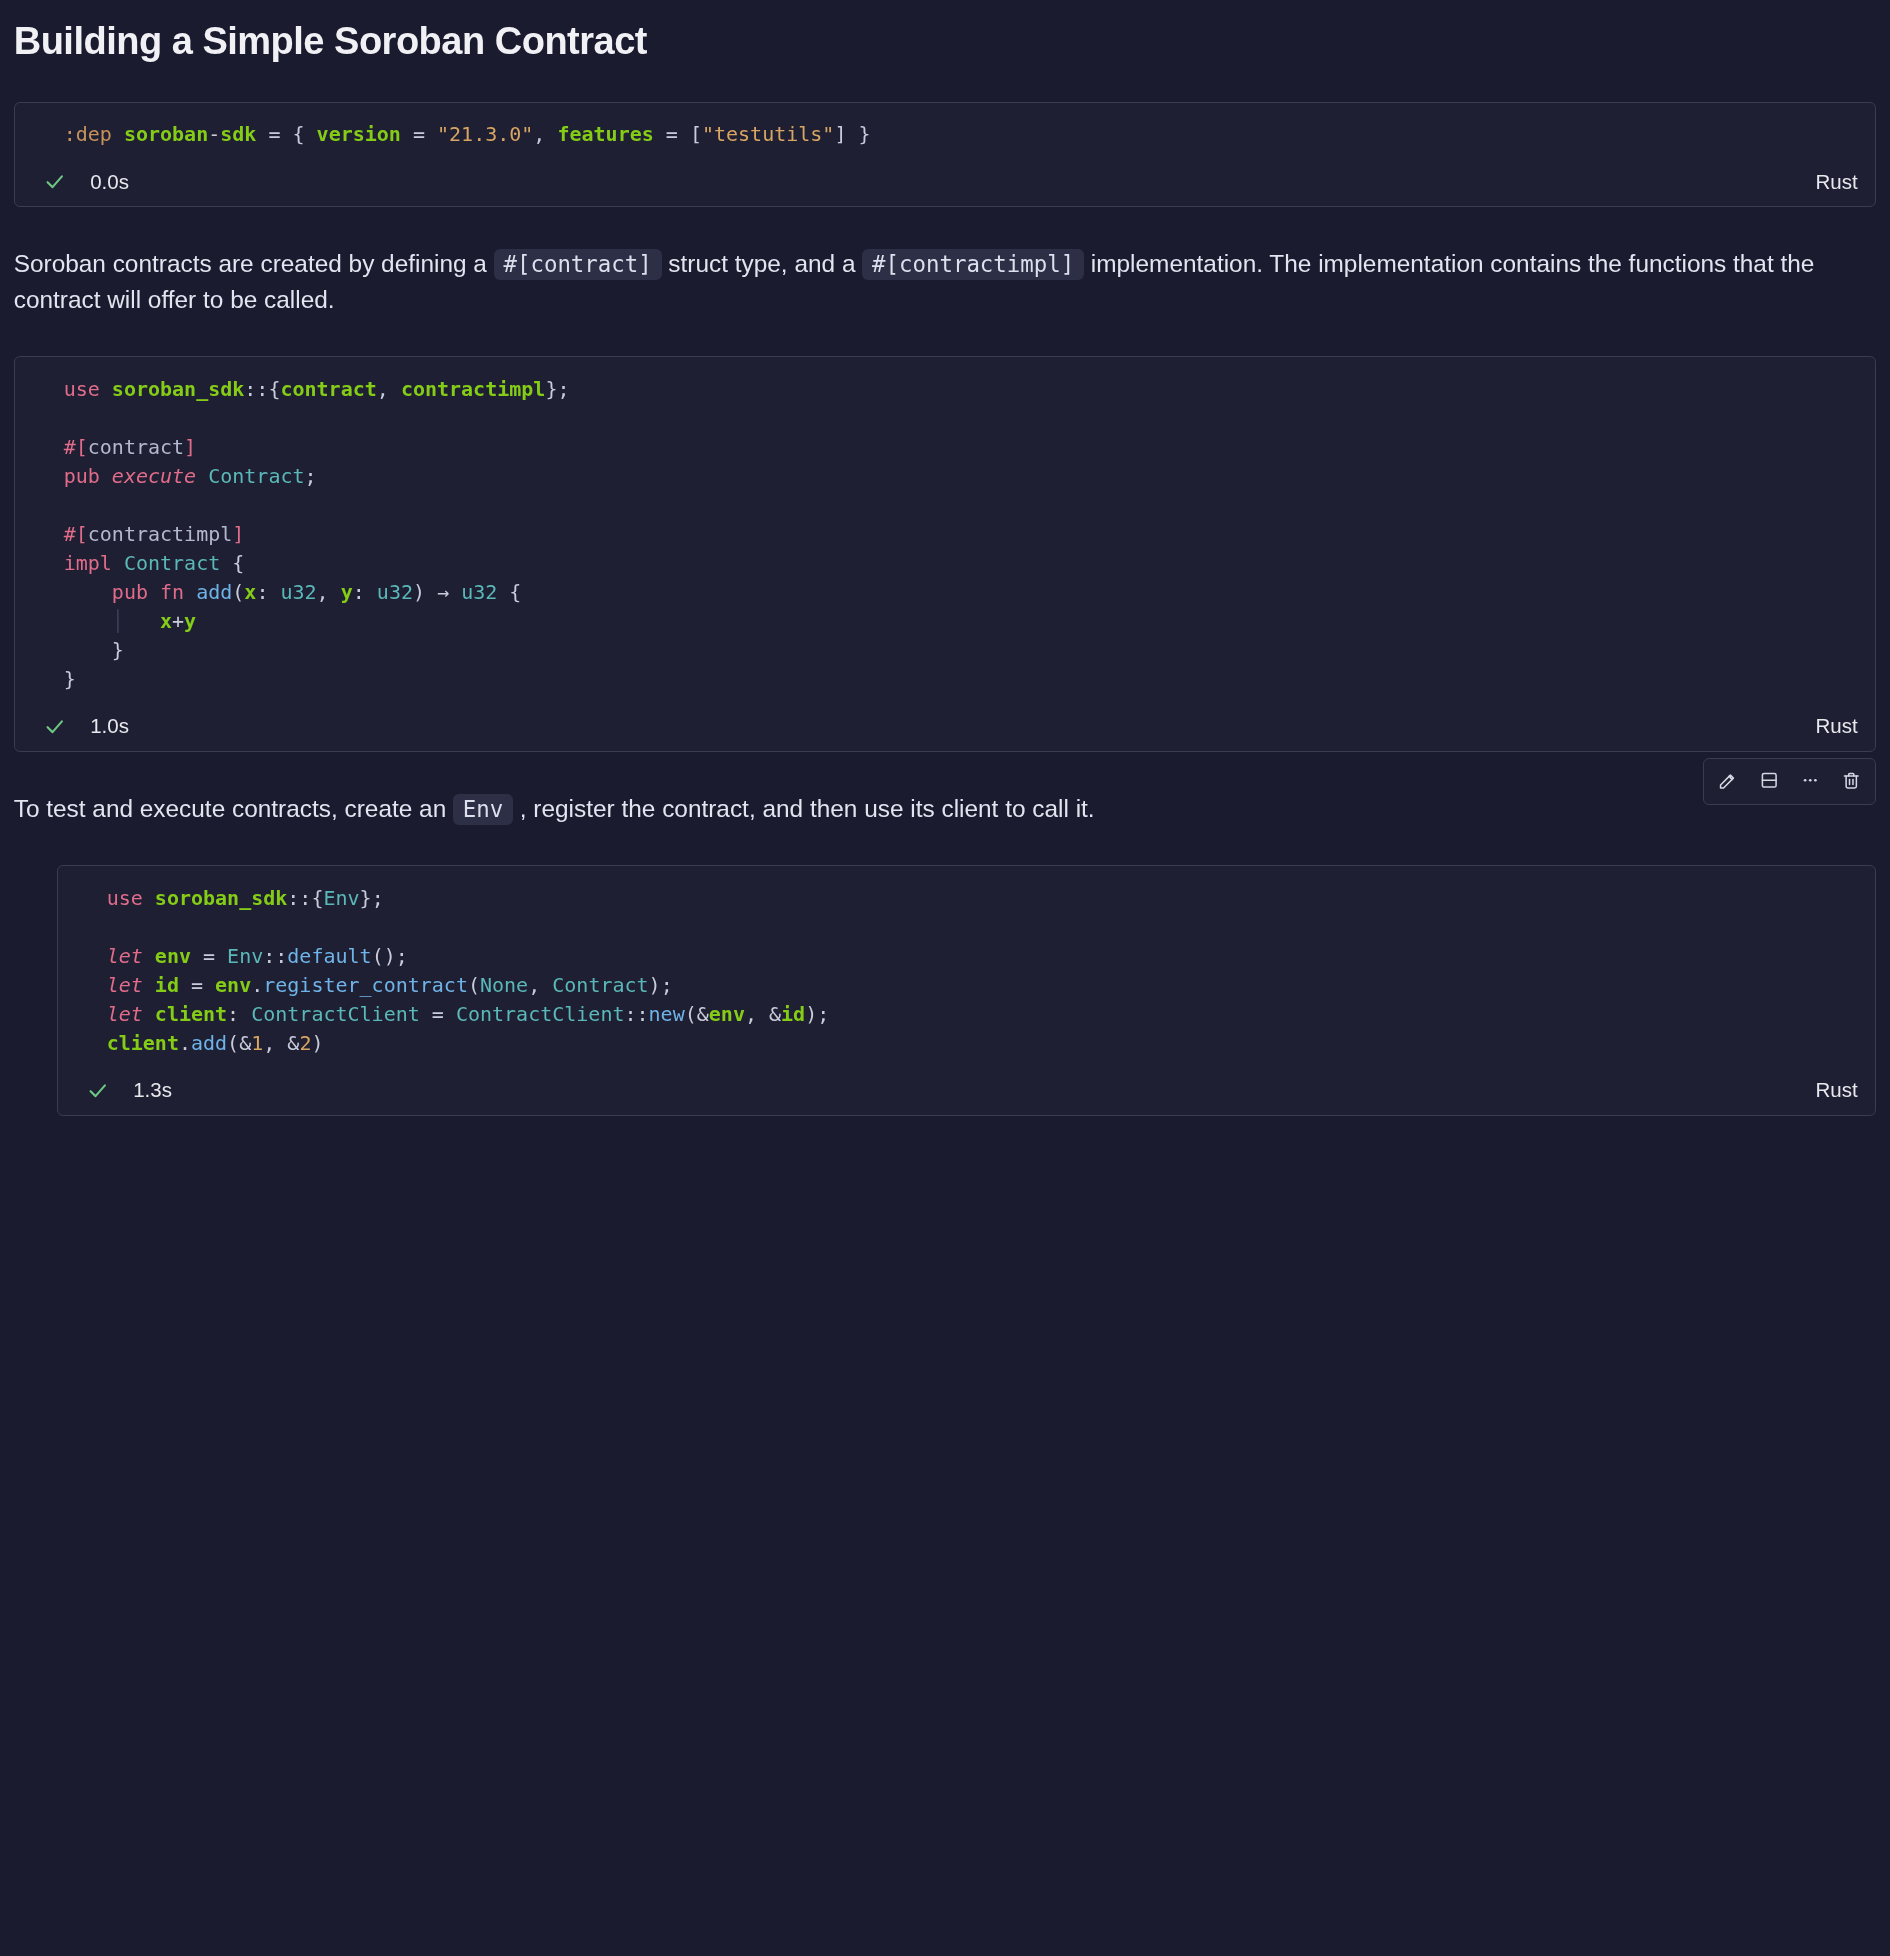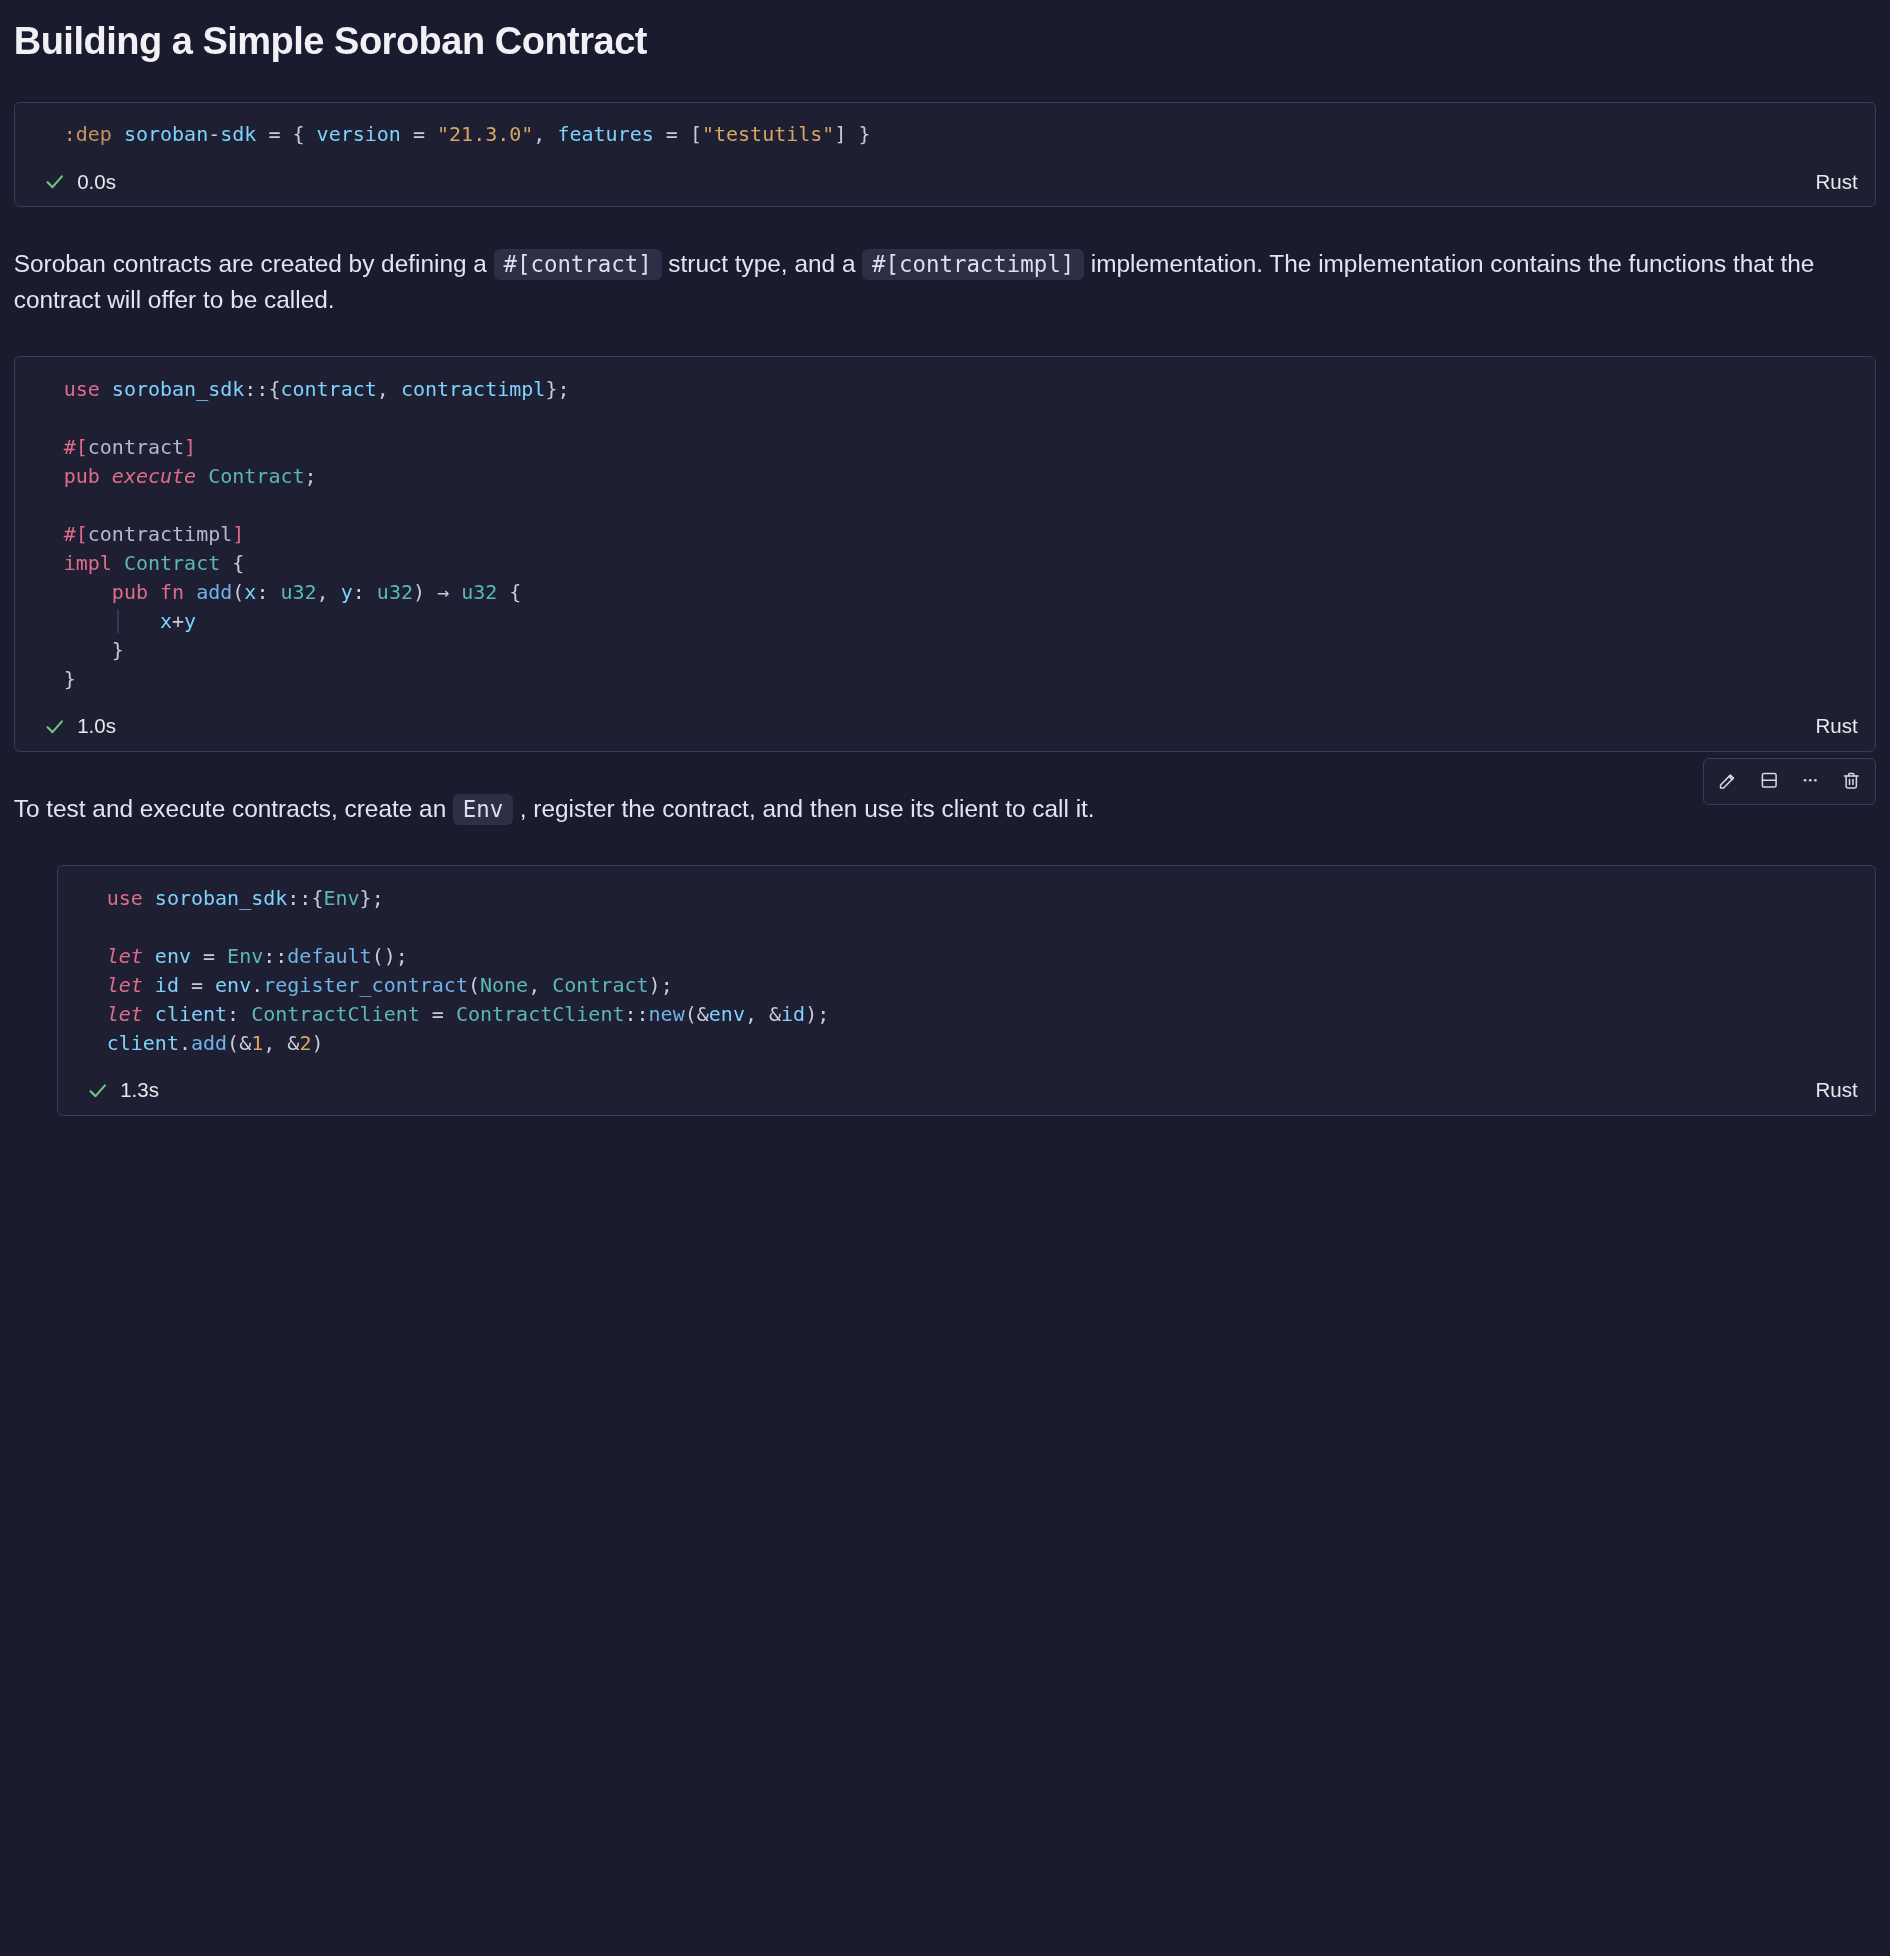--- a/index.html
+++ b/index.html
@@ -52,21 +52,21 @@
     overflow-x: auto;
   }
   .cell-footer {
     display: flex;
     align-items: center;
     justify-content: space-between;
     padding: 3.9px 17.6px 9.8px 29px;
     font-size: 20.5px;
     color: var(--text);
   }
-  .footer-left { display: flex; align-items: center; gap: 12px; justify-content: center; }
+  .footer-left { display: flex; align-items: center; gap: 25px; justify-content: center; }
   .check {
     width: 21.5px; height: 21.5px; flex: 0 0 21.5px;
   }
   .check svg { width: 100%; height: 100%; display:block; }
   .prose {
     margin: 9.8px 0 39px 0;
     font-size: 24.4px;
     color: #e2e4ef;
     position: relative;
   }
@@ -81,21 +81,21 @@
   }
   
   .tok-meta { color: var(--meta-orange); }
   .tok-op   { color: var(--punct); }
   .tok-punc { color: var(--punct); }
   .tok-str  { color: var(--string-orange); }
   .tok-kw   { color: var(--kw-pink); }
   .tok-kw-i { color: var(--kw-pink); font-style: italic; }
   .tok-type { color: var(--type-teal); }
   .tok-fn   { color: var(--func-blue); }
-  .tok-id   { color: #7dd3fc; }
+  .tok-id   { color: #84cc16; font-weight: bold; }
   .tok-num  { color: var(--num-orange); }
   .tok-attr { color: var(--attr); }
   .indent-guide { color:#3d405a; }
 
   
   .toolbar {
     position: absolute;
     top: -33px;
     right: 0;
     display: flex;

